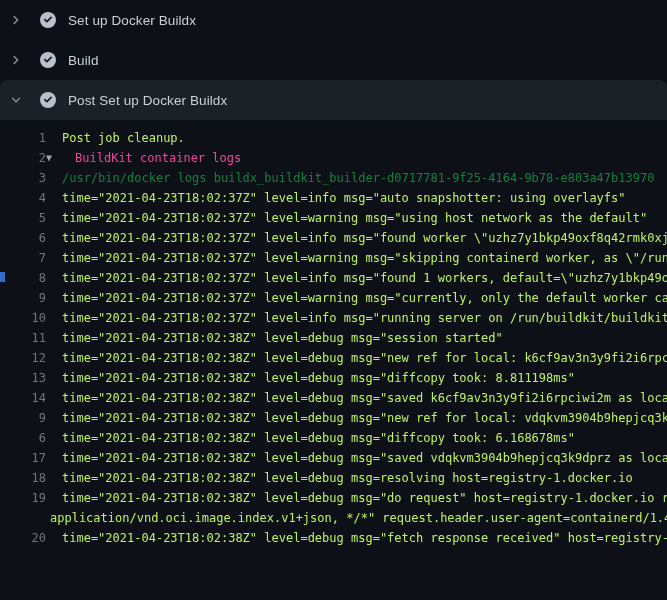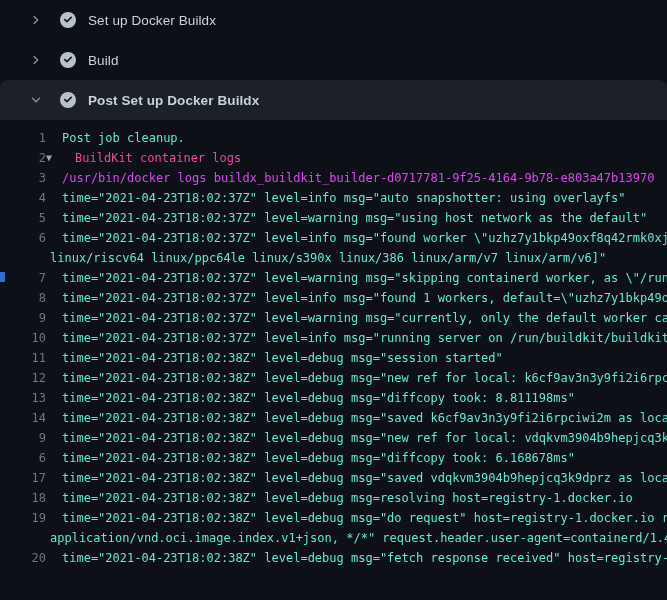--- a/index.html
+++ b/index.html
@@ -11,28 +11,27 @@
     font-family:"Liberation Sans", sans-serif;
     -webkit-font-smoothing:antialiased;
   }
 
   
   .steps { position:relative; }
   .step-header {
     height:40px;
     display:flex;
     align-items:center;
-    padding-left:28px;
+    padding-left:8px;
     cursor:pointer;
     box-sizing:border-box;
   }
   .step-header.expanded {
     background:#1c2128;
     border-radius:8px 8px 0 0;
-    font-weight:bold;
   }
   .chevron-wrap {
     width:16px; height:16px;
     display:flex; align-items:center; justify-content:center;
     flex:none;
   }
   .chevron-wrap svg { display:block; }
   .step-header.expanded .chevron-wrap svg { transform:rotate(90deg); }
   .check-wrap {
     margin-left:16px;
@@ -67,24 +66,24 @@
   }
   .vrow .ln {
     width:46px;
     flex:none;
     text-align:right;
     color:#6e7681;
     cursor:pointer;
   }
   .vrow .txt {
     margin-left:16px;
-    color:#5eead4;
+    color:#bef264;
   }
   .vrow.cont .txt { margin-left:4px; }
-  .vrow.command .txt { color:#d946ef; }
+  .vrow.command .txt { color:#15803d; }
   .vrow.group .txt { color:#ec4899; }
   .tri {
     color:#9da7b1;
     font-size:10px;
     margin-right:7px;
   }
 </style>
 </head>
 <body>
 
@@ -162,24 +161,20 @@
   <div class="vrow plain">
     <span class="ln">5</span>
     <span class="txt">time="2021-04-23T18:02:37Z" level=warning msg="using host network as the default"</span>
   </div>
 
   <div class="vrow plain">
     <span class="ln">6</span>
     <span class="txt">time="2021-04-23T18:02:37Z" level=info msg="found worker \"uzhz7y1bkp49oxf8q42rmk0xj</span>
   </div>
 
-  <div class="vrow plain cont">
-    <span class="ln"></span>
-    <span class="txt">linux/riscv64 linux/ppc64le linux/s390x linux/386 linux/arm/v7 linux/arm/v6]"</span>
-  </div>
 
   <div class="vrow plain">
     <span class="ln">7</span>
     <span class="txt">time="2021-04-23T18:02:37Z" level=warning msg="skipping containerd worker, as \"/run</span>
   </div>
 
   <div class="vrow plain">
     <span class="ln">8</span>
     <span class="txt">time="2021-04-23T18:02:37Z" level=info msg="found 1 workers, default=\"uzhz7y1bkp49o</span>
   </div>

